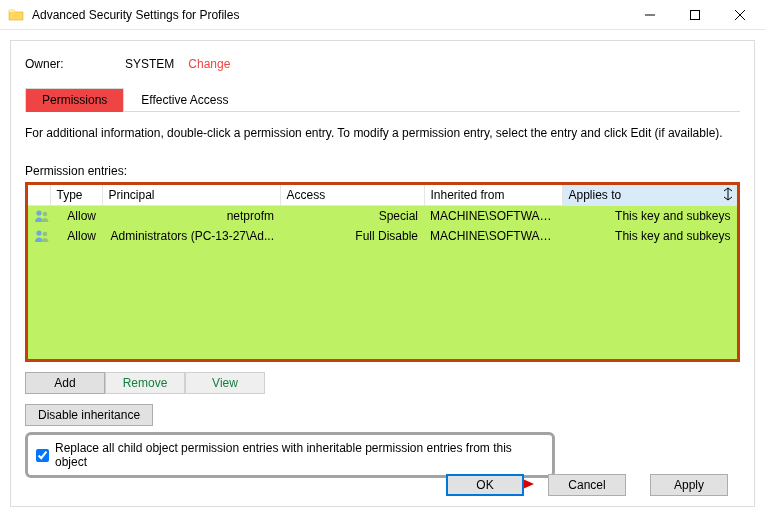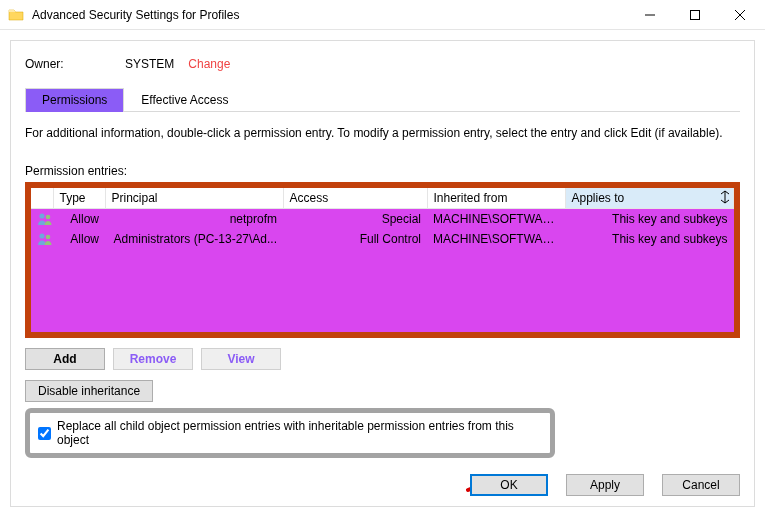--- a/index.html
+++ b/index.html
@@ -65,33 +65,33 @@
     padding: 4px 16px 5px 16px;
     border: 1px solid transparent;
     border-bottom: none;
     position: relative;
     top: 1px;
     cursor: default;
     color: #000;
   }
   .tab.active {
     border-color: #d9d9d9;
-    background: #8b5cf6;
+    background: #ef4444;
   }
 
   .info-text { margin-bottom: 24px; }
   .list-label { margin-bottom: 4px; }
 
   
   .list {
-    border: 6px solid #c2410c;
-    height: 156px;
+    border: 3px solid #c2410c;
+    height: 180px;
     overflow: hidden;
     position: relative;
-    background: #d946ef;
+    background: #bef264;
   }
   .list table {
     width: 100%;
     border-collapse: collapse;
     table-layout: fixed;
   }
   .list th {
     text-align: left;
     font-weight: normal;
     padding: 3px 6px;
@@ -116,67 +116,65 @@
   .resize-cursor {
     position: absolute;
     right: 2px; top: 2px;
     width: 14px; height: 14px;
     pointer-events: none;
   }
 
   
   .btn-row {
     display: flex;
-    gap: 8px;
     margin-top: 10px;
-    font-weight: bold;
   }
   .btn {
     min-width: 80px;
     height: 22px;
     border: 1px solid #adadad;
     background: #e1e1e1;
     font: inherit;
     padding: 0 12px;
     cursor: default;
   }
   .btn:disabled {
-    color: #8b5cf6;
+    color: #15803d;
     border-color: #d0d0d0;
     background: #efefef;
   }
   .btn.wide { min-width: 120px; }
 
   .disable-inh {
     margin-top: 10px;
   }
 
   
   .highlight-box {
     margin-top: 6px;
-    border: 5px solid #a3a3a3;
+    border: 3px solid #a3a3a3;
     border-radius: 6px;
     padding: 6px 8px;
     display: flex;
     align-items: center;
     gap: 6px;
     width: 530px;
   }
   .highlight-box input[type=checkbox] {
     margin: 0;
     width: 13px; height: 13px;
   }
 
   
   .bottom-btns {
     position: absolute;
-    right: 14px;
+    right: 26px;
     bottom: 10px;
     display: flex;
-    gap: 18px;
+    gap: 24px;
   }
   .bottom-btns .btn { min-width: 78px; }
   .btn.primary {
     border: 2px solid #0078d7;
     background: #e1e1e1;
   }
 
   
   .arrow-annot {
     position: absolute;
@@ -267,21 +265,21 @@
           </tr>
           <tr>
             <td><svg class="row-icon" viewBox="0 0 16 16">
                 <circle cx="5" cy="5" r="2.6" fill="#6fa8dc"></circle>
                 <path d="M1 14c0-3 2-4.5 4-4.5s4 1.5 4 4.5" fill="#6fa8dc"></path>
                 <circle cx="11" cy="6" r="2.3" fill="#93c47d"></circle>
                 <path d="M7.5 14c0-2.5 1.8-4 3.5-4s3.5 1.5 3.5 4" fill="#93c47d"></path>
               </svg></td>
             <td>Allow</td>
             <td>Administrators (PC-13-27\Ad...</td>
-            <td>Full Control</td>
+            <td>Full Disable</td>
             <td>MACHINE\SOFTWARE...</td>
             <td>This key and subkeys</td>
           </tr>
         </tbody>
     </table>
     <span class="resize-cursor">
       <svg viewBox="0 0 14 14" width="14" height="14">
         <path d="M7 1v12M3 4l4-3 4 3M3 10l4 3 4-3" stroke="#000" stroke-width="1" fill="none"></path>
       </svg>
     </span>
@@ -304,17 +302,17 @@
 
   <span class="arrow-annot">
     <svg viewBox="0 0 70 24" width="70" height="24">
       <path d="M2 18 Q30 6 55 12" stroke="#d80000" stroke-width="4" fill="none" stroke-linecap="round"></path>
       <path d="M50 4 L68 12 L50 20 Z" fill="#d80000"></path>
     </svg>
   </span>
 
   <div class="bottom-btns">
     <button class="btn primary">OK</button>
+    <button class="btn">Cancel</button>
     <button class="btn">Apply</button>
-    <button class="btn">Cancel</button>
   </div>
 
 </div>
 
 </body></html>

